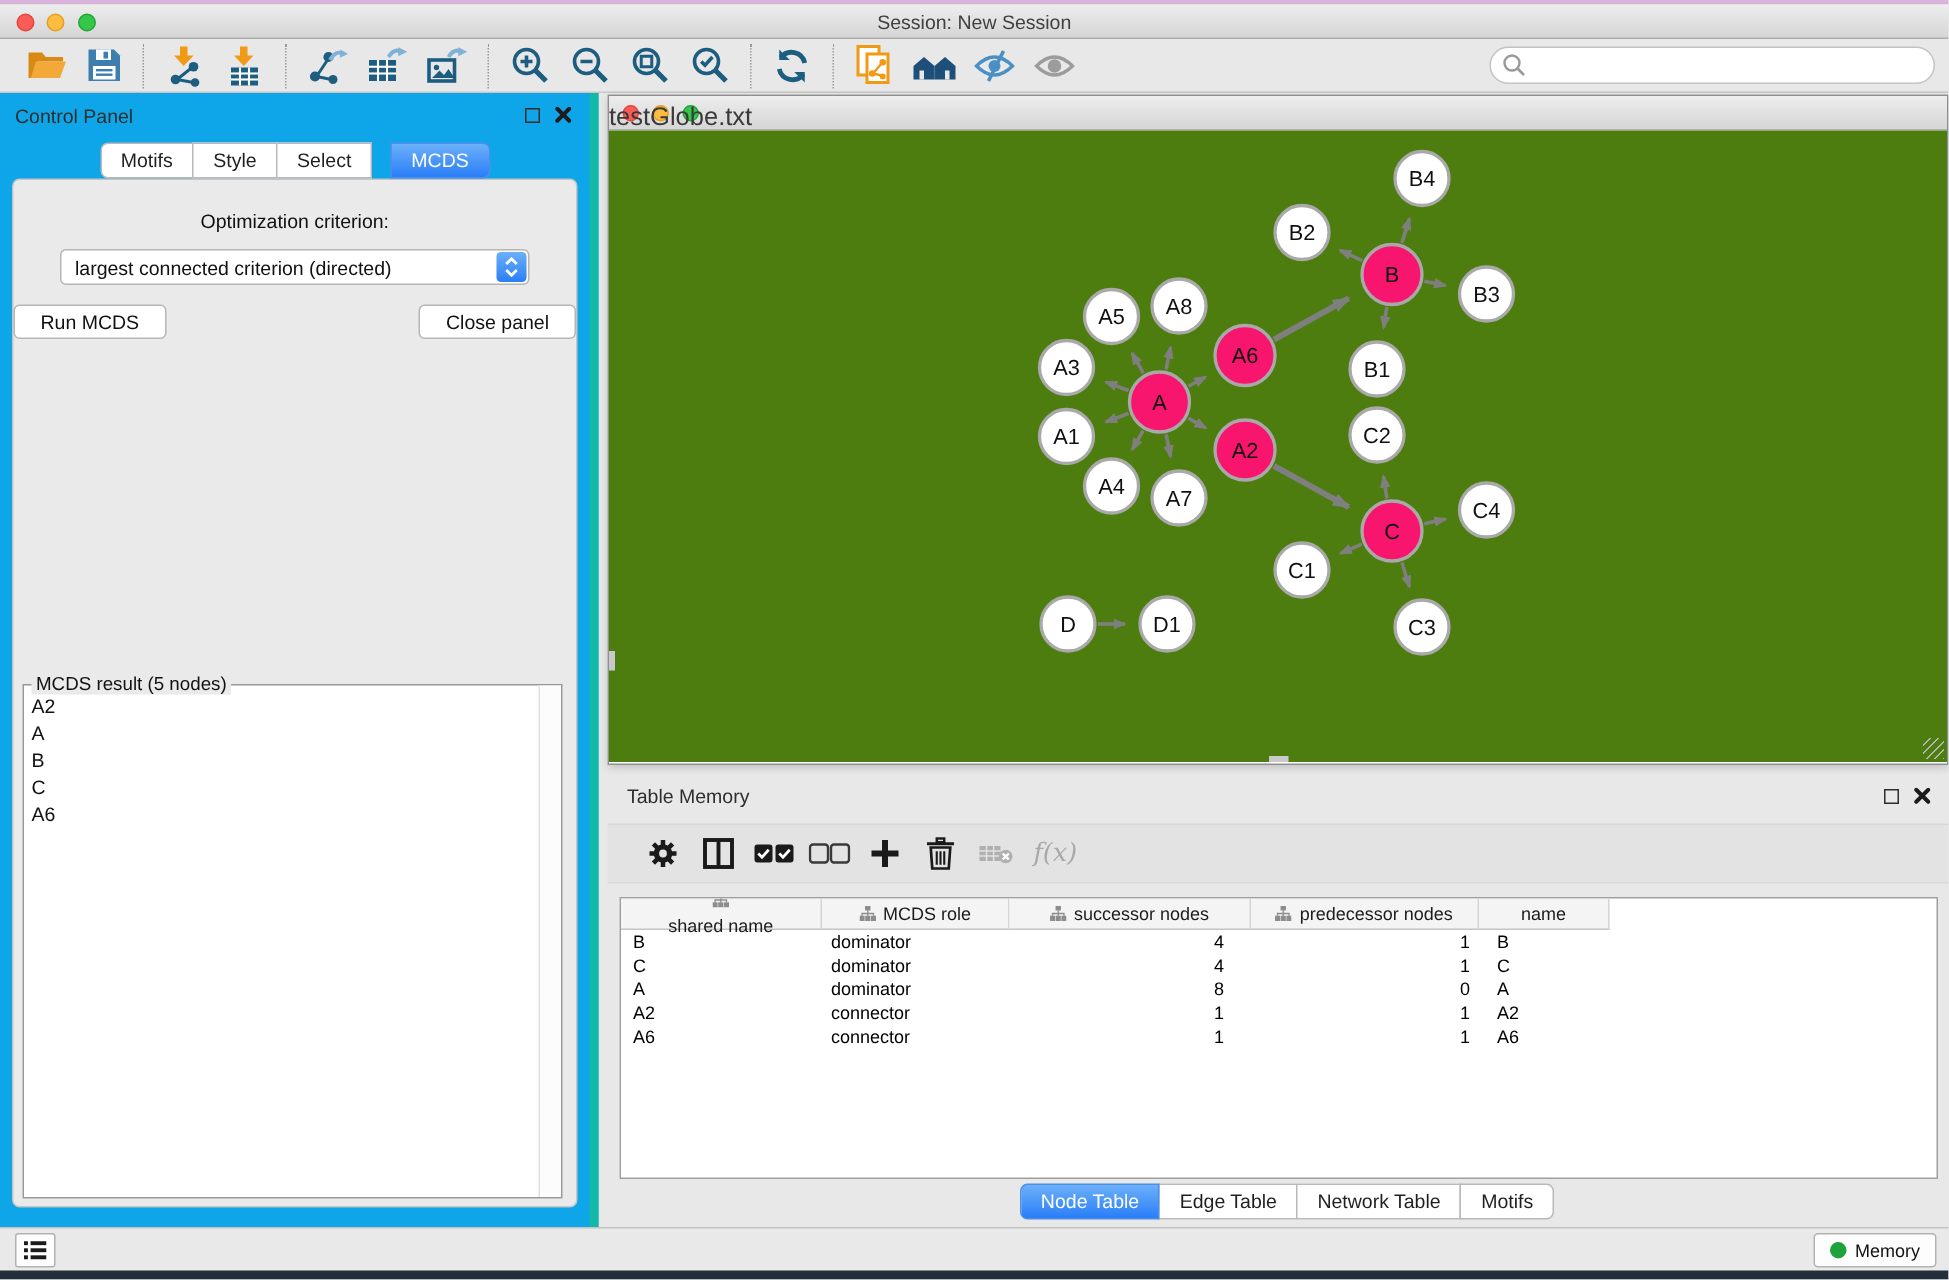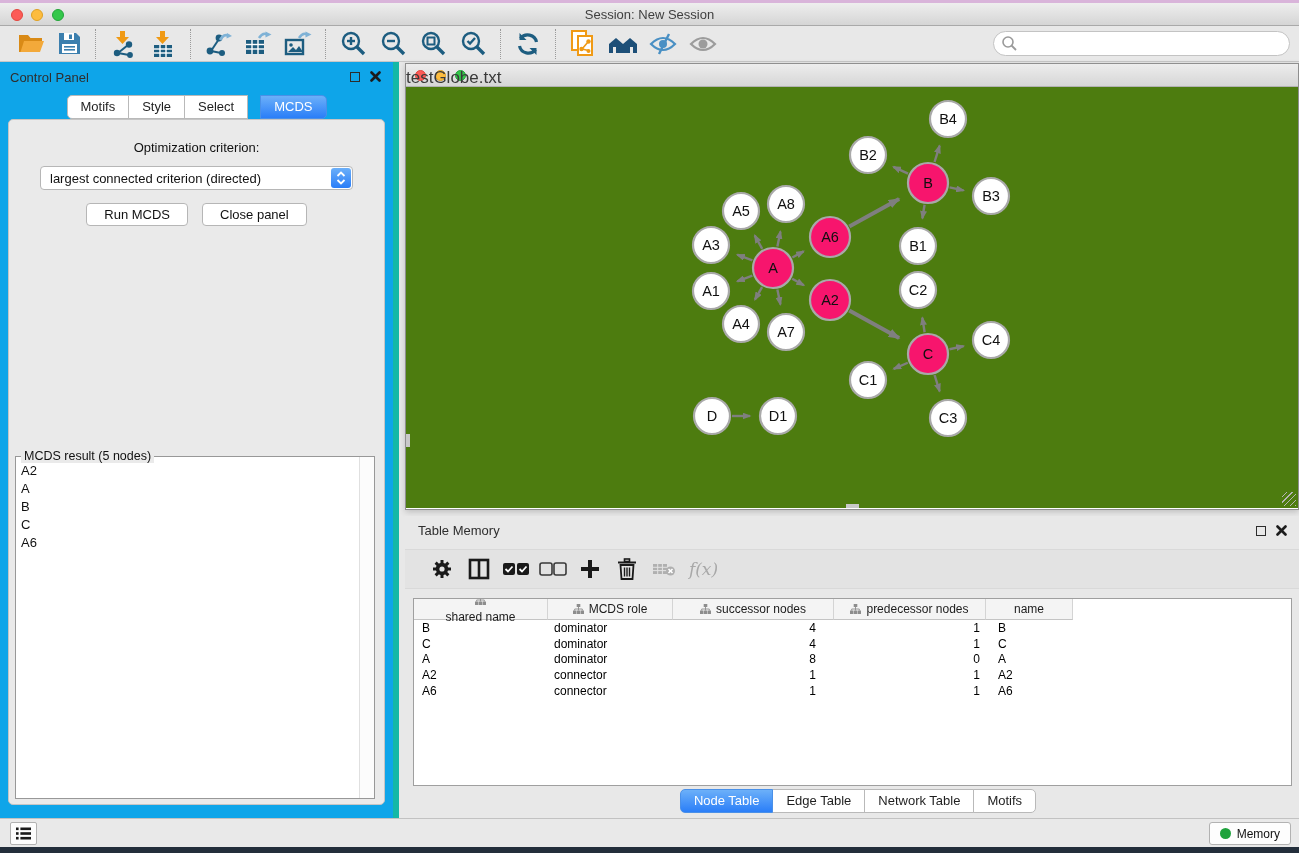--- a/index.html
+++ b/index.html
@@ -46,21 +46,21 @@
 
   .cp-content { position:absolute; left:8px; right:8px; top:57px; bottom:13px;
     background:#eaeaea; border:1px solid #c5c5c5; border-radius:5px; }
   .opt-label { margin-top:20px; text-align:center; font-size:13px; color:#111; }
   .dropdown { position:relative; margin:11px auto 0; width:313px; height:24px; background:#fff;
     border:1px solid #b6b6b6; border-radius:4px; font-size:13px; color:#111;
     display:flex; align-items:center; padding-left:9px; }
   .dd-stepper { position:absolute; right:1px; top:1px; width:20px; height:20px; border-radius:3px;
     background:linear-gradient(#6cb0f9,#2a7ef8); display:flex; flex-direction:column;
     align-items:center; justify-content:center; }
-  .btn-row { margin-top:13px; display:flex; justify-content:center; gap:14px; }
+  .btn-row { margin-top:13px; display:flex; justify-content:space-between; gap:14px; }
   .cp-btn { background:#fff; border:1px solid #b6b6b6; border-radius:4px; height:23px;
     font-size:13px; color:#111; padding:0 17px; font-family:"Liberation Sans",sans-serif; }
 
   .mcds-fieldset { position:absolute; left:6px; right:9px; top:336px; bottom:5px;
     border:1px solid #989898; background:#fff; }
   .mcds-legend { position:absolute; top:-8px; left:5px; background:#eaeaea; padding:0 3px;
     font-size:12.5px; color:#111; }
   .mcds-list { position:absolute; left:0; top:4px; bottom:0; right:15px; overflow:hidden; }
   .mcds-item { font-size:13px; color:#111; padding:1.5px 0 1.5px 5px; }
   .mcds-scroll { position:absolute; right:0; top:0; bottom:0; width:15px; background:#fcfcfc;

